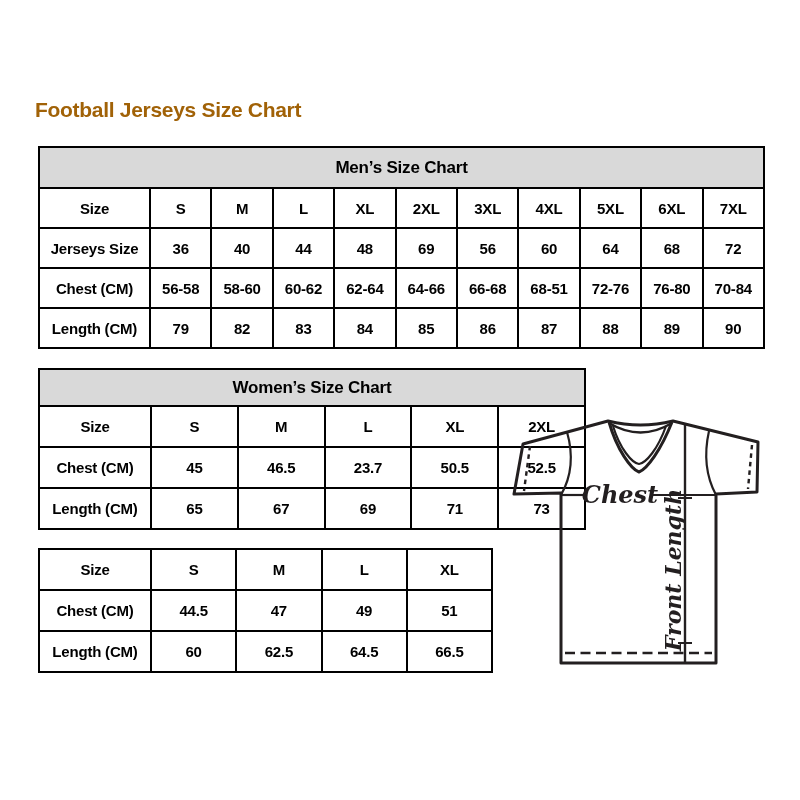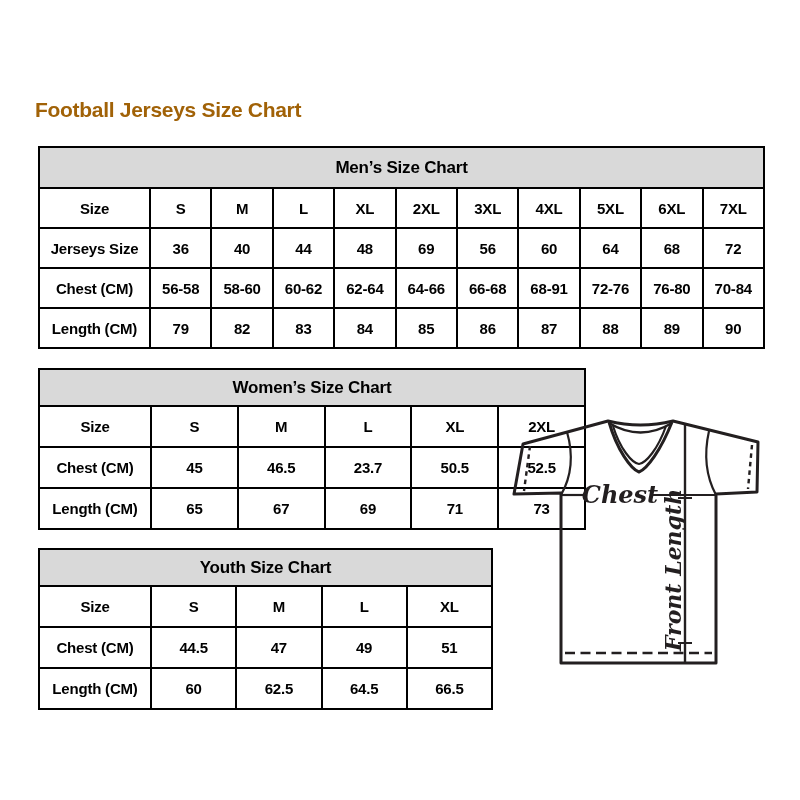--- a/index.html
+++ b/index.html
@@ -91,21 +91,21 @@
           <td>72</td>
         </tr>
         <tr>
           <th>Chest (CM)</th>
           <td>56-58</td>
           <td>58-60</td>
           <td>60-62</td>
           <td>62-64</td>
           <td>64-66</td>
           <td>66-68</td>
-          <td>68-91</td>
+          <td>68-51</td>
           <td>72-76</td>
           <td>76-80</td>
           <td>70-84</td>
         </tr>
         <tr>
           <th>Length (CM)</th>
           <td>79</td>
           <td>82</td>
           <td>83</td>
           <td>84</td>
@@ -161,23 +161,20 @@
 
   <table id="tbl-youth" class="size-table">
       <colgroup>
         <col class="label-col">
         <col>
         <col>
         <col>
         <col>
       </colgroup>
       <tbody>
-        <tr class="section">
-          <th colspan="5">Youth Size Chart</th>
-        </tr>
         <tr>
           <th>Size</th>
           <td>S</td>
           <td>M</td>
           <td>L</td>
           <td>XL</td>
         </tr>
         <tr>
           <th>Chest (CM)</th>
           <td>44.5</td>

